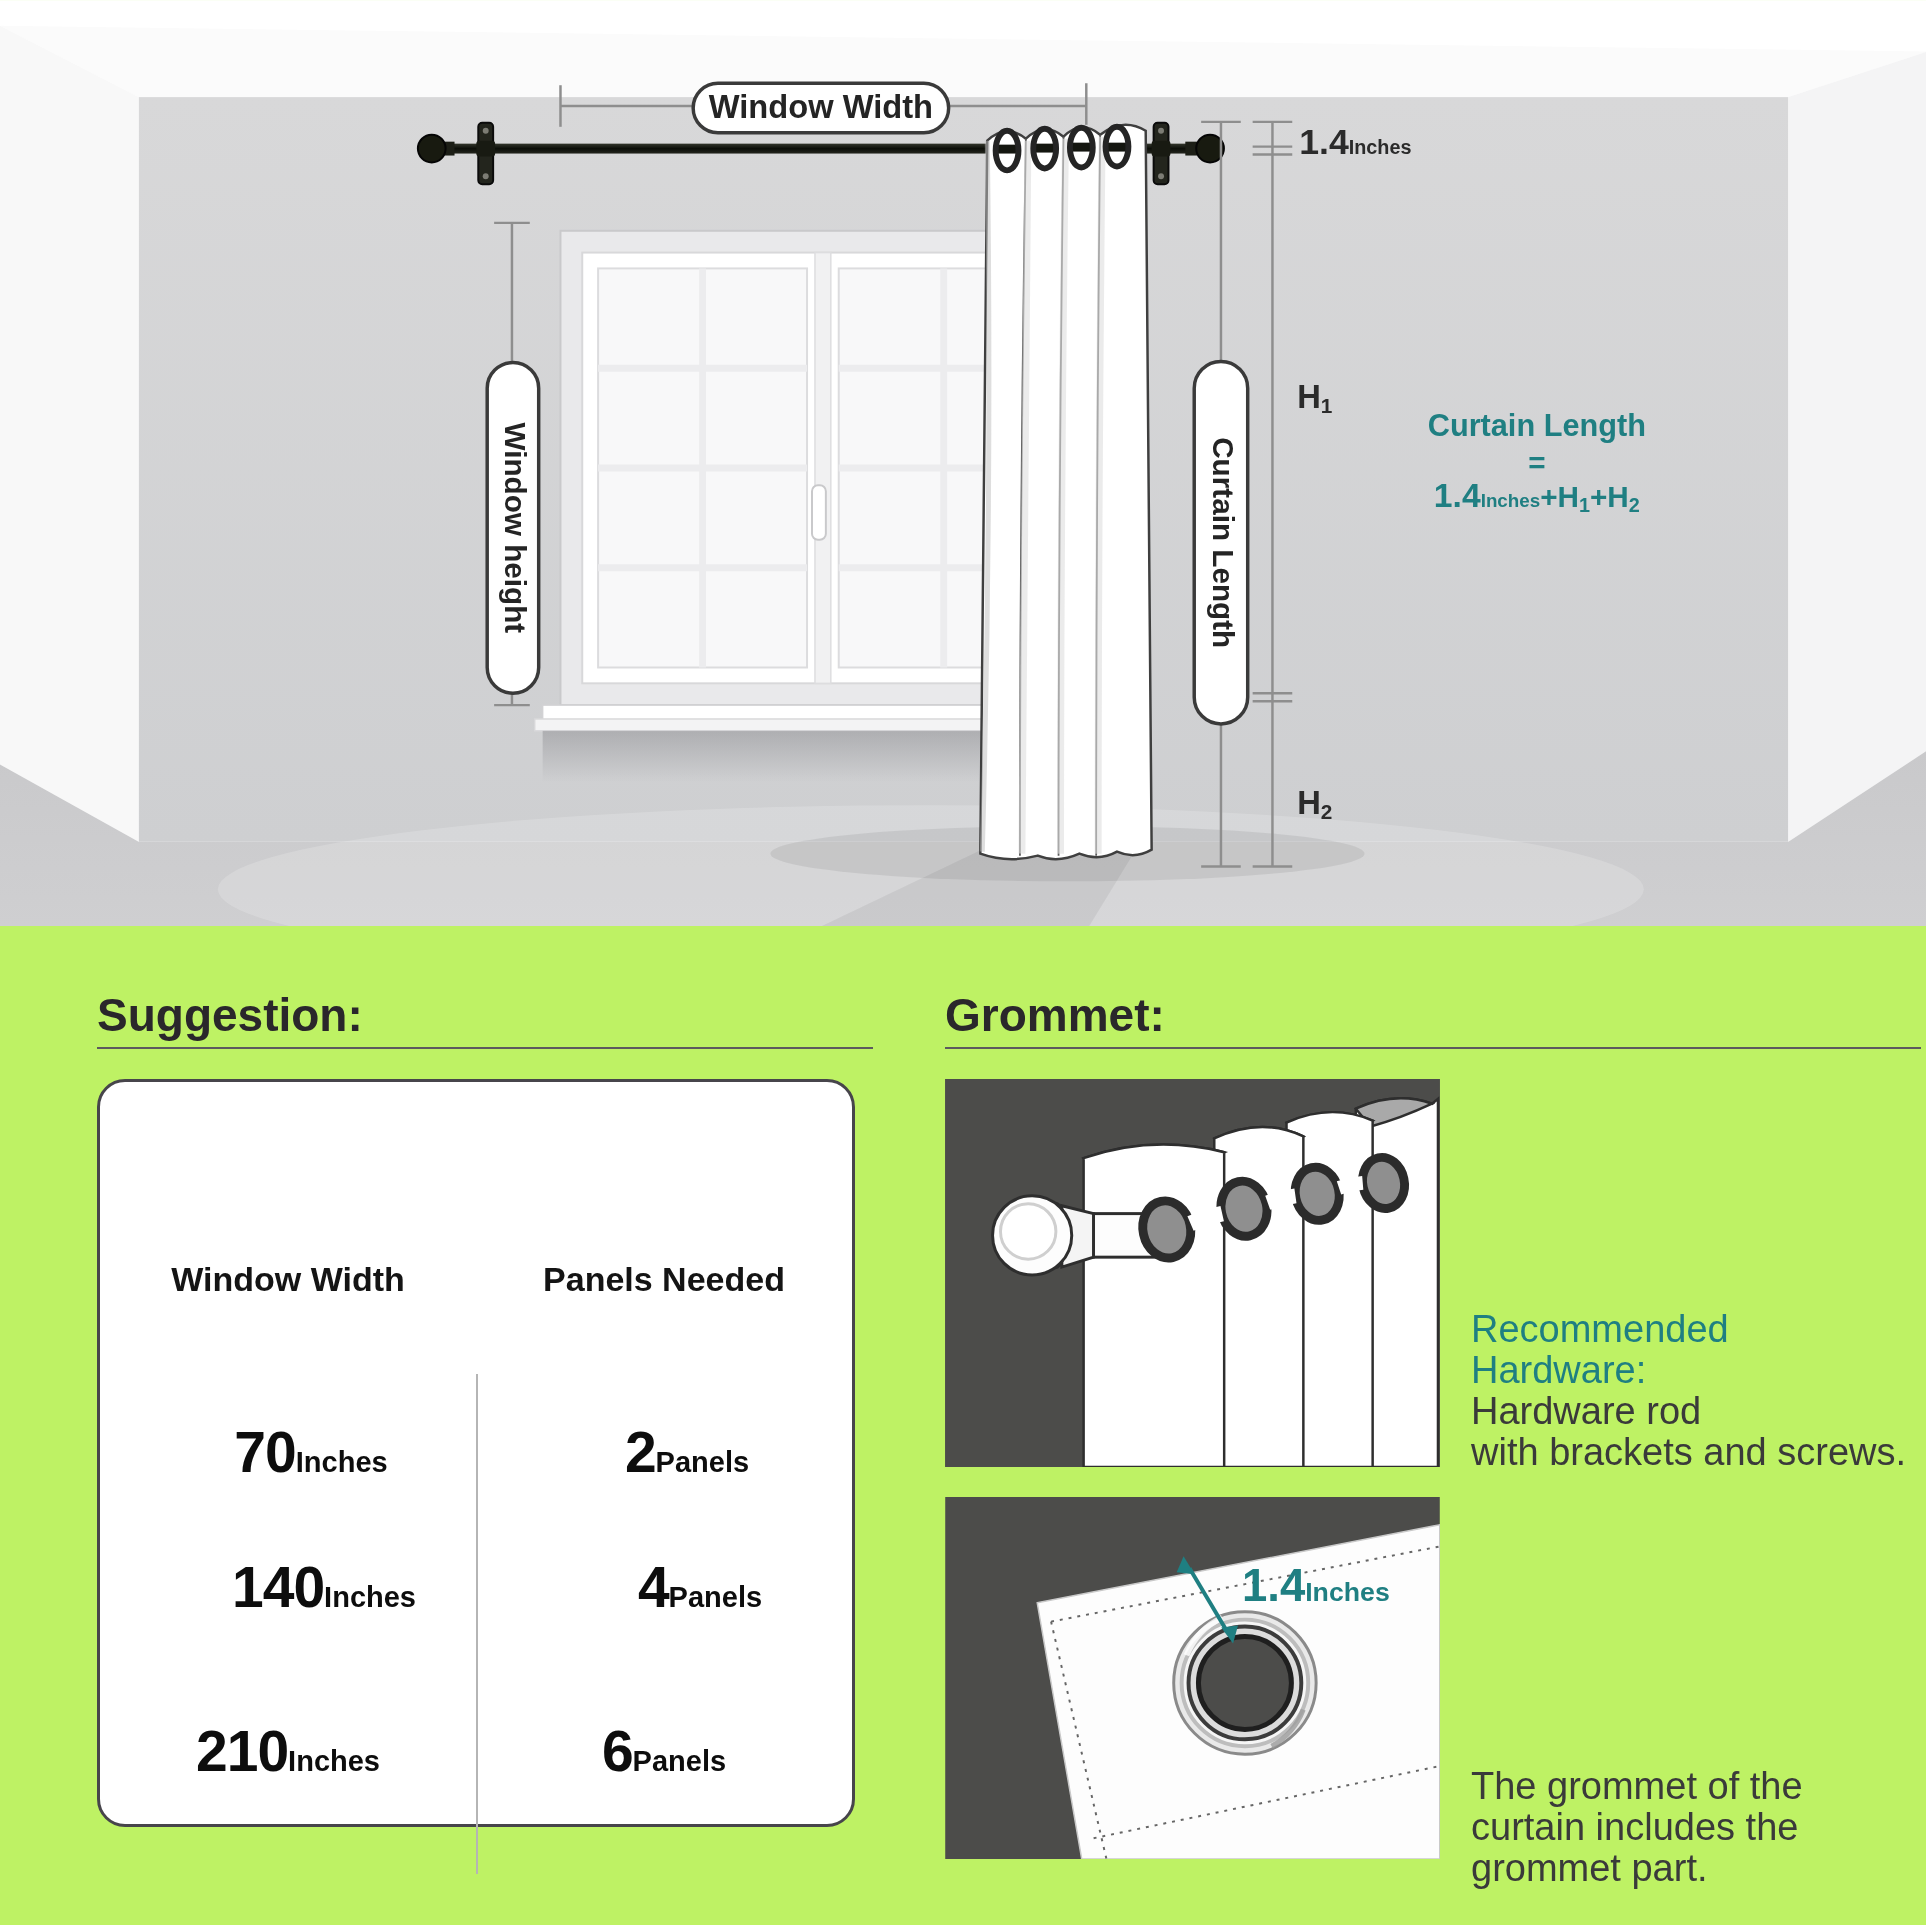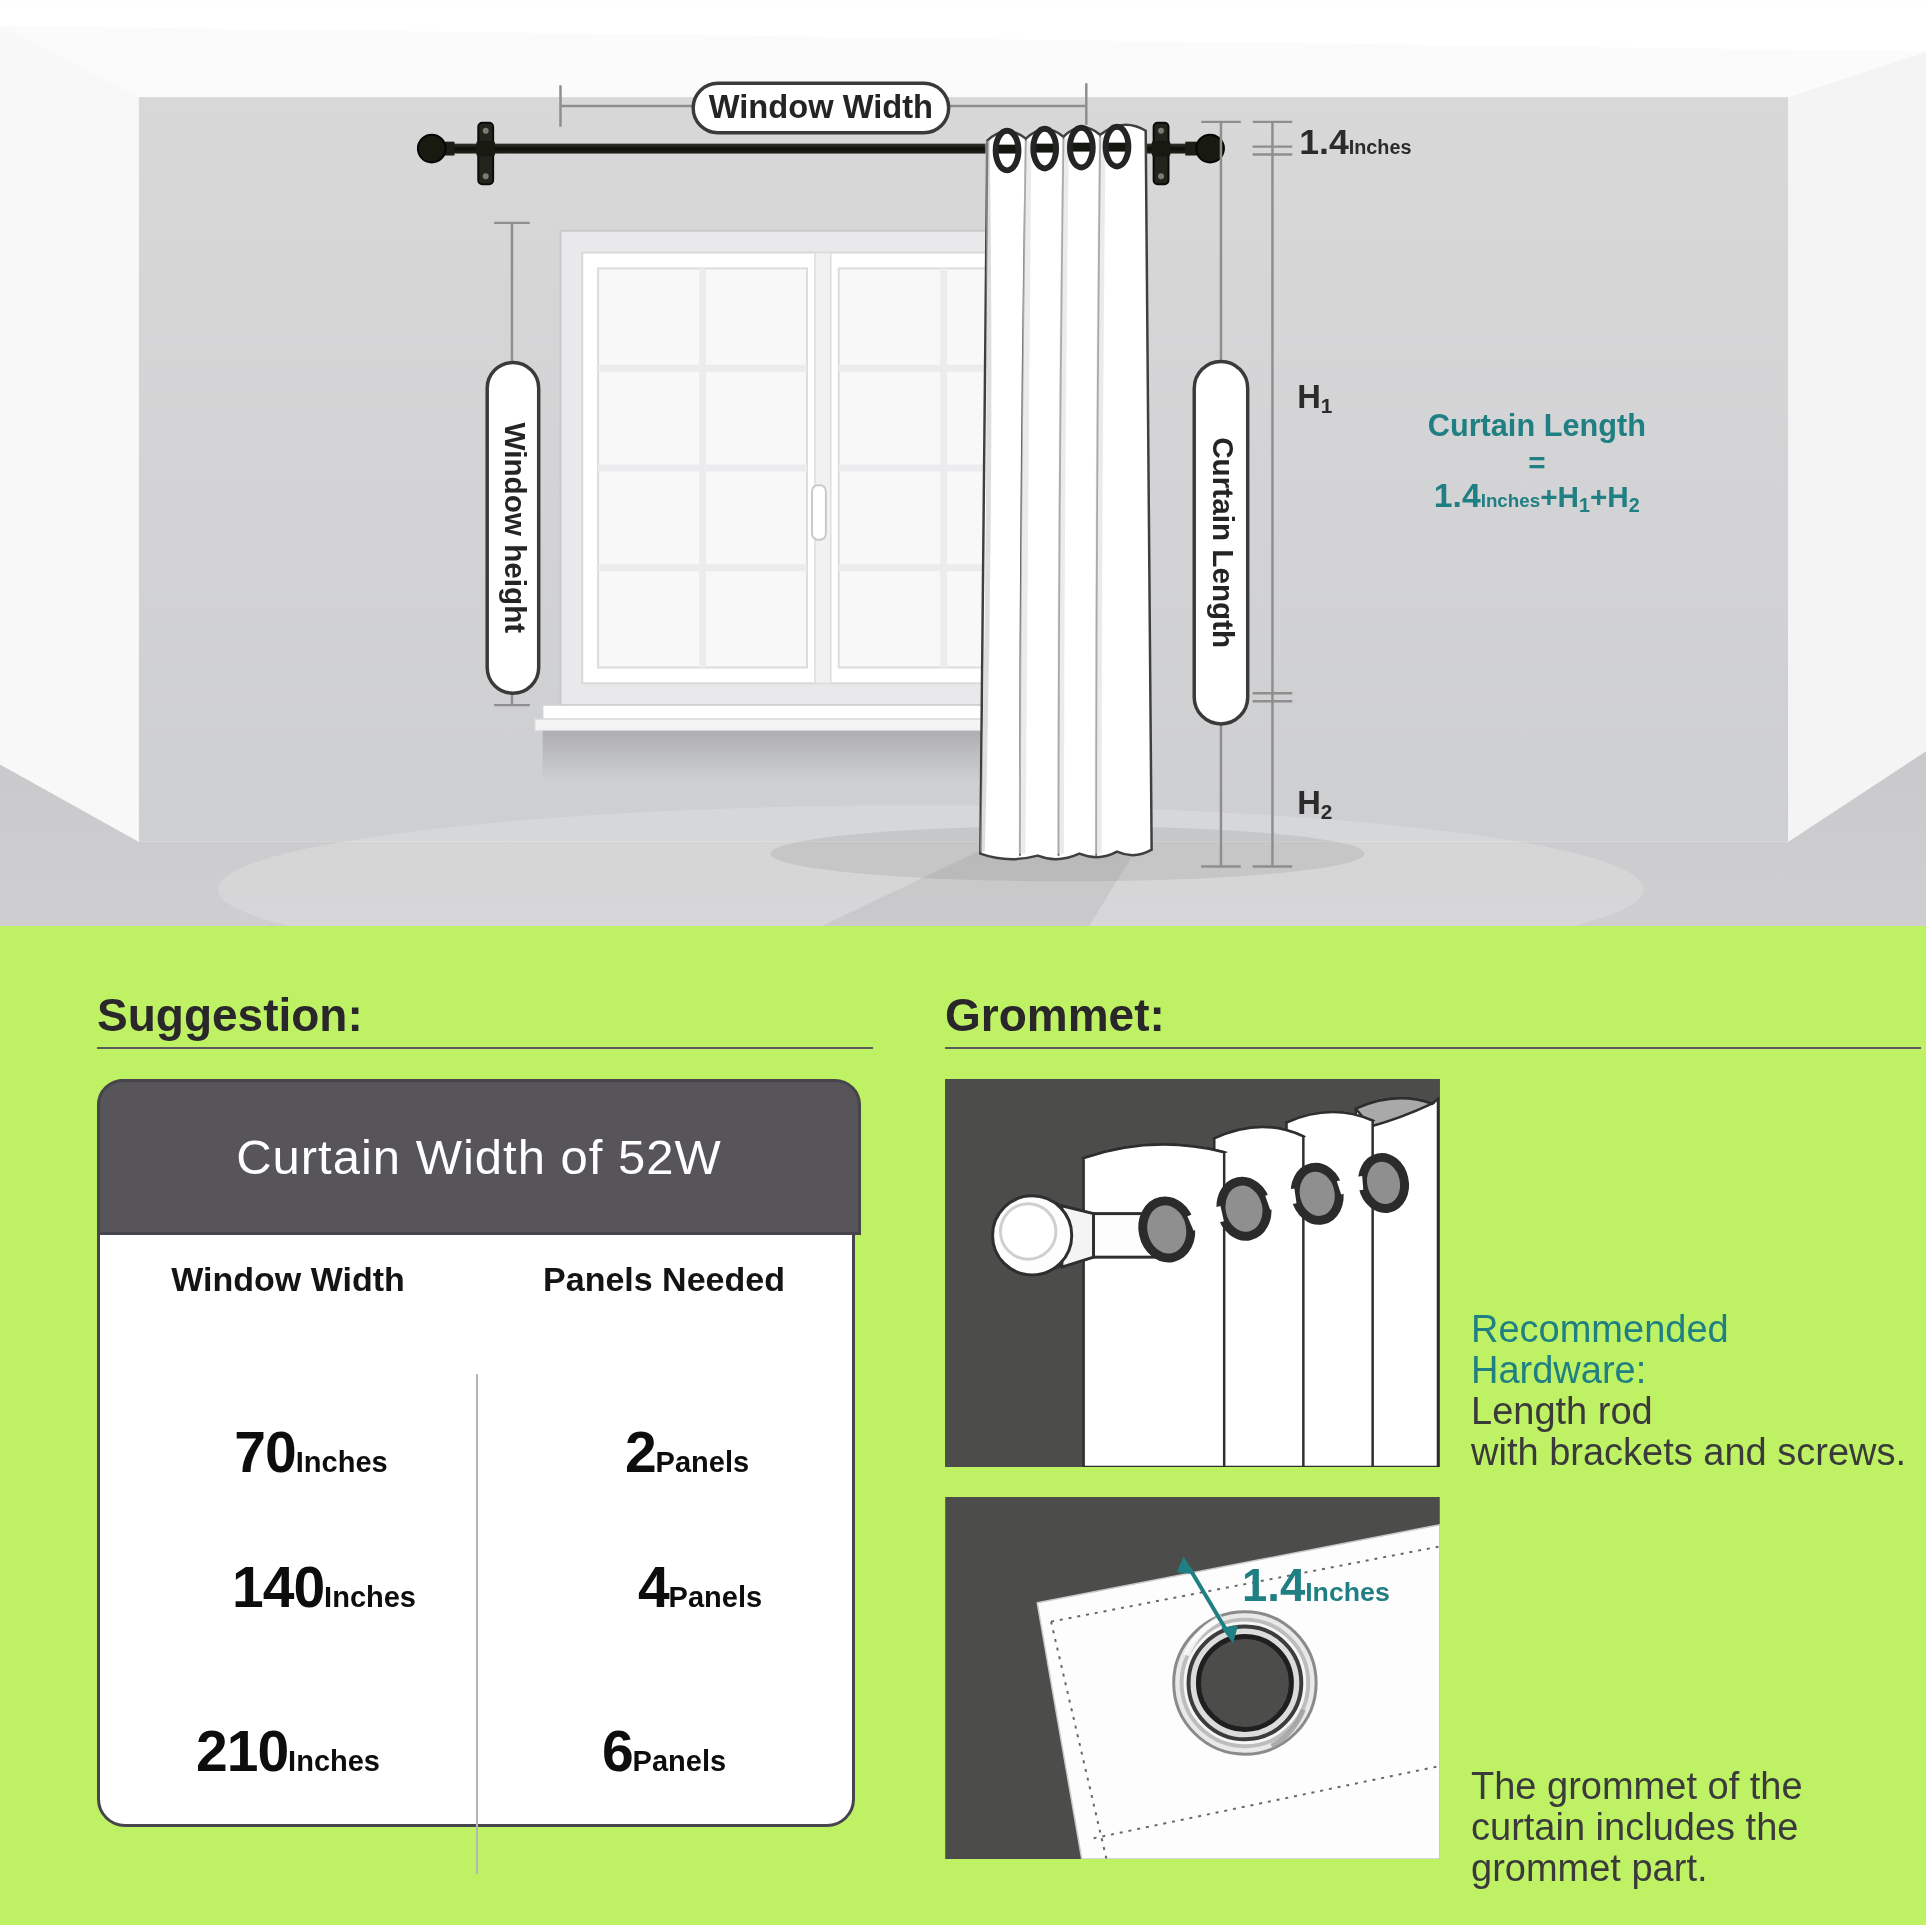--- a/index.html
+++ b/index.html
@@ -180,23 +180,20 @@
       </text>
     </g>
   </svg>
 
   <div class="abs heading" style="left:97px;top:988px;">Suggestion:</div>
   <div class="abs heading" style="left:945px;top:988px;">Grommet:</div>
   <div class="rule" style="left:97px;top:1047px;width:776px;"></div>
   <div class="rule" style="left:945px;top:1047px;width:976px;"></div>
 
   <div id="suggestion-table">
-    <div class="thead">
-      <span>Curtain Width of 52W</span>
-    </div>
     <div class="colhead" style="left:0;">Window Width</div>
     <div class="colhead" style="right:0;">Panels Needed</div>
     <div class="vdivider"></div>
 
     <div class="trow" style="top:337px;margin-left:23px;">
       <div class="tcell">
           <span class="bignum">70</span>
           <span class="smallunit">Inches</span>
         </div>
       <div class="tcell">
@@ -281,21 +278,21 @@
       <polygon points="291,148 279,132 296,130" fill="#1f7f82" stroke="none"></polygon>
     </g>
     <text x="300" y="105" fill="#1f7f82">
       <tspan font-size="46" font-weight="700">1.4</tspan><tspan font-size="27" font-weight="700">Inches</tspan>
     </text>
   </svg>
 
   <div class="note" style="left:1471px;top:1309px;">
     <div class="teal">Recommended</div>
     <div class="teal">Hardware:</div>
-    <div>Length rod</div>
+    <div>Hardware rod</div>
     <div>with brackets and screws.</div>
   </div>
 
   <div class="note" style="left:1471px;top:1766px;">
     <div>The grommet of the</div>
     <div>curtain includes the</div>
     <div>grommet part.</div>
   </div>
 
 </div>

